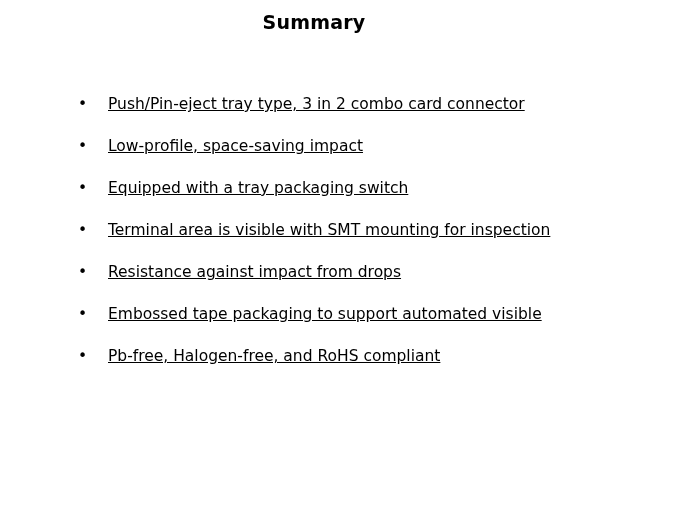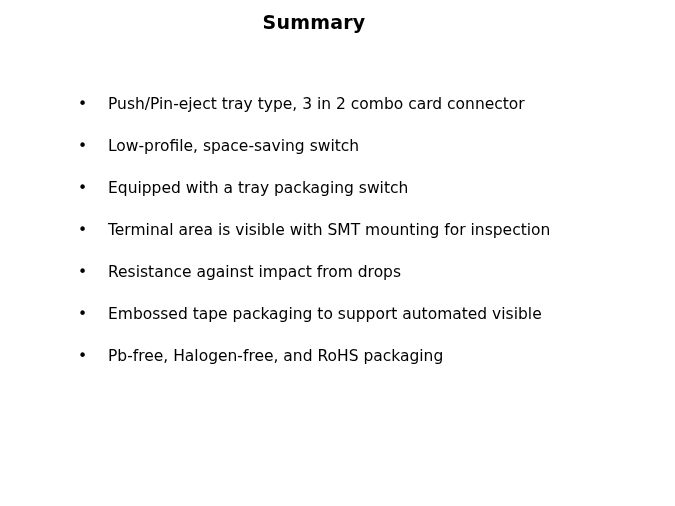--- a/index.html
+++ b/index.html
@@ -59,39 +59,40 @@
     left: 6px;
     top: 0;
     width: 10px;
     font-size: 15.5px;
     line-height: 21px;
     color: #000000;
     text-align: left;
   }
   .bullet-text {
     display: block;
+    text-decoration: underline;
   }
 </style>
 </head>
 <body>
 
 <div class="slide">
 
   <div class="slide-title">Summary</div>
 
   <ul class="bullet-list">
 
     <li class="bullet-item">
       <span class="bullet-marker">•</span>
       <span class="bullet-text">Push/Pin-eject tray type, 3 in 2 combo card connector</span>
     </li>
 
     <li class="bullet-item">
       <span class="bullet-marker">•</span>
-      <span class="bullet-text">Low-profile, space-saving switch</span>
+      <span class="bullet-text">Low-profile, space-saving impact</span>
     </li>
 
     <li class="bullet-item">
       <span class="bullet-marker">•</span>
       <span class="bullet-text">Equipped with a tray packaging switch</span>
     </li>
 
     <li class="bullet-item">
       <span class="bullet-marker">•</span>
       <span class="bullet-text">Terminal area is visible with SMT mounting for inspection</span>
@@ -102,18 +103,18 @@
       <span class="bullet-text">Resistance against impact from drops</span>
     </li>
 
     <li class="bullet-item">
       <span class="bullet-marker">•</span>
       <span class="bullet-text">Embossed tape packaging to support automated visible</span>
     </li>
 
     <li class="bullet-item">
       <span class="bullet-marker">•</span>
-      <span class="bullet-text">Pb-free, Halogen-free, and RoHS packaging</span>
+      <span class="bullet-text">Pb-free, Halogen-free, and RoHS compliant</span>
     </li>
 
   </ul>
 
 </div>
 
 </body></html>

